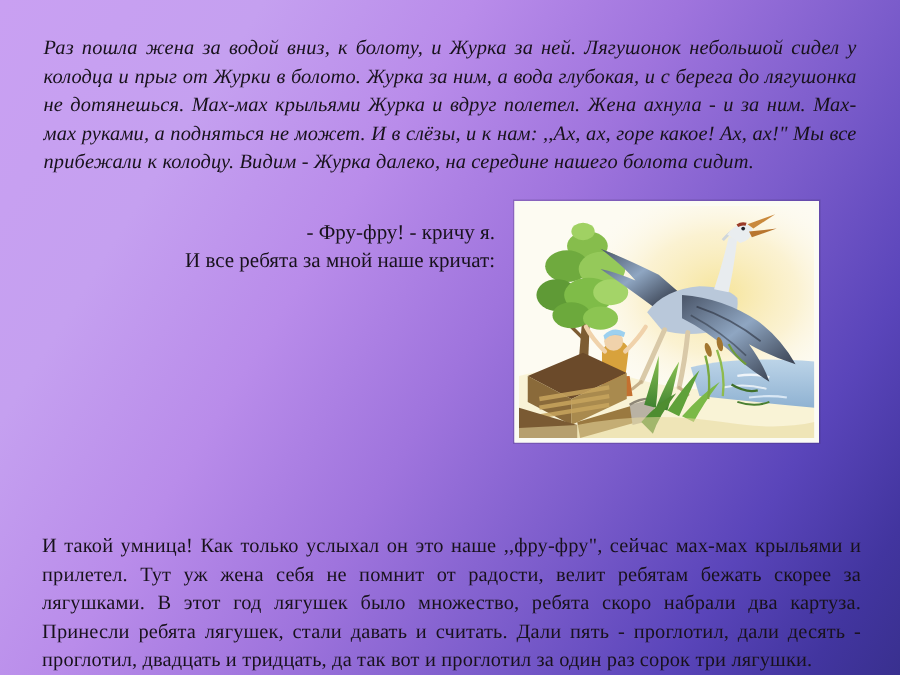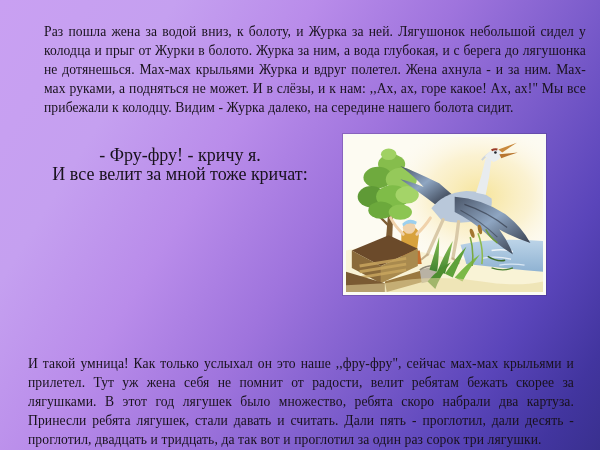--- a/index.html
+++ b/index.html
@@ -35,34 +35,35 @@
     position: absolute;
     color: #18121c;
     text-align: justify;
     text-justify: inter-word;
     font-size: 13.6px;
     line-height: 19.1px;
     letter-spacing: 0.1px;
   }
 
   #para-top {
-    left: 44px;
+    left: 29px;
     top: 8px;
     width: 542px;
+    font-style: italic;
   }
 
   #dialogue-block {
     position: absolute;
     left: 30px;
     top: 146px;
     width: 300px;
     color: #18121c;
-    font-size: 18px;
+    font-size: 14px;
     line-height: 19.3px;
-    text-align: center;
+    text-align: right;
   }
   #dialogue-block .dline {
     white-space: pre;
   }
 
   #para-bottom {
     left: 28px;
     top: 306px;
     width: 546px;
     margin-top: 48px;
@@ -89,21 +90,21 @@
 </style>
 </head>
 <body>
 
 <div id="slide">
 
   <p class="para" id="para-top">Раз пошла жена за водой вниз, к болоту, и Журка за ней. Лягушонок небольшой сидел у колодца и прыг от Журки в болото. Журка за ним, а вода глубокая, и с берега до лягушонка не дотянешься. Мах-мах крыльями Журка и вдруг полетел. Жена ахнула - и за ним. Мах-мах руками, а подняться не может. И в слёзы, и к нам: ,,Ах, ах, горе какое! Ах, ах!" Мы все прибежали к колодцу. Видим - Журка далеко, на середине нашего болота сидит.</p>
 
   <div id="dialogue-block">
     <div class="dline">- Фру-фру! - кричу я.</div>
-    <div class="dline">И все велит за мной тоже кричат:</div>
+    <div class="dline">И все ребята за мной наше кричат:</div>
   </div>
 
   <div id="illustration">
     <svg viewBox="0 0 203 161" preserveAspectRatio="none">
       <defs>
         <radialGradient id="sunGlow" cx="68%" cy="38%" r="48%">
           <stop offset="0%" stop-color="#f6e49a"></stop>
           <stop offset="55%" stop-color="#faeec4" stop-opacity="0.7"></stop>
           <stop offset="100%" stop-color="#fdfaf0" stop-opacity="0"></stop>
         </radialGradient>

